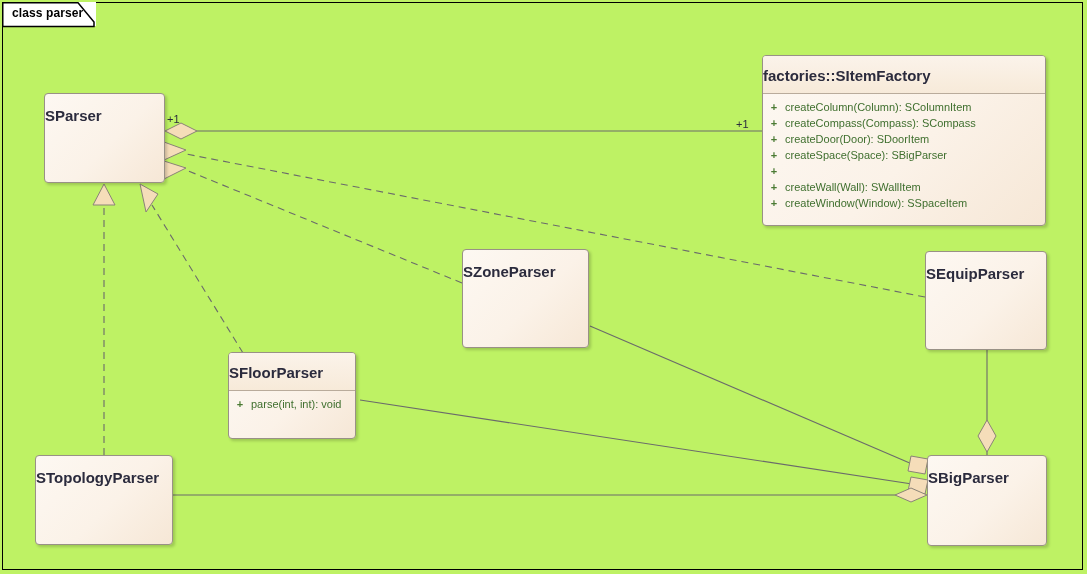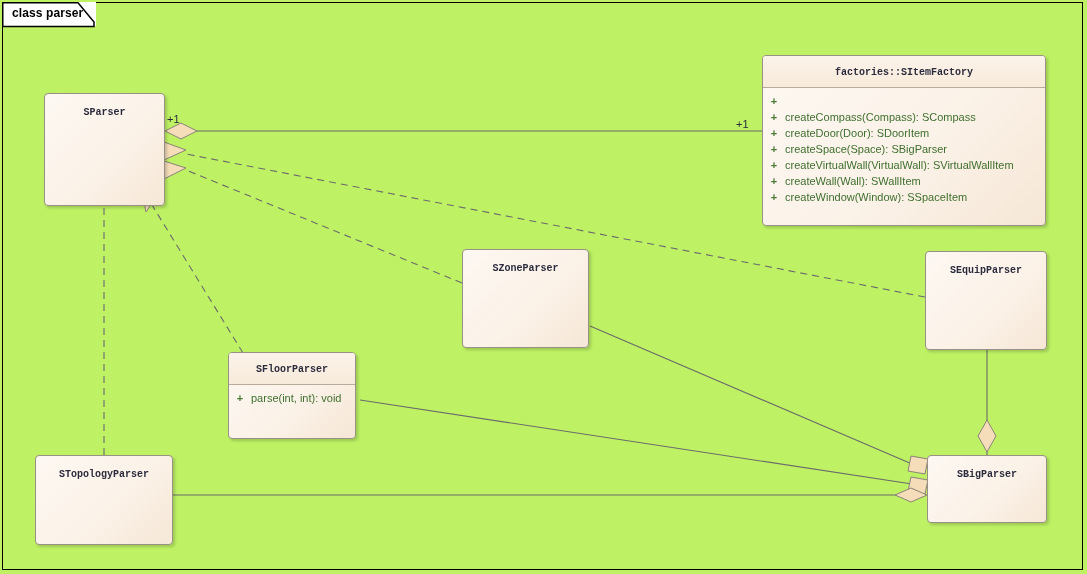--- a/index.html
+++ b/index.html
@@ -62,28 +62,26 @@
     position: absolute;
     box-sizing: border-box;
     border: 1px solid #999186;
     border-radius: 4px;
     background: linear-gradient(135deg, #fdf8f2 0%, #fbf2e8 55%, #f6e7d6 100%);
     box-shadow: 2px 2px 3px rgba(0,0,0,0.18);
     overflow: hidden;
   }
   .uml-class .cls-name {
     display: block;
-    text-align: center;
-    font-size: 10px;
+    font-size: 15px;
     font-weight: bold;
     color: #2b2b3d;
     padding-top: 13px;
     padding-bottom: 10px;
     white-space: nowrap;
-    font-family: Liberation Mono, monospace;
   }
   .uml-class.with-compartment .cls-name {
     padding-top: 11px;
     padding-bottom: 9px;
     border-bottom: 1px solid #b9ab9b;
     background: linear-gradient(180deg, #fbf3ea 0%, #f7ead9 100%);
   }
   .members {
     padding: 5px 0 4px 0;
   }
@@ -153,45 +151,45 @@
     <line x1="360" y1="400" x2="912" y2="484" stroke="#6b6b6b" stroke-width="1.1"></line>
     <polygon points="911,477 928,480 925,494 908,491" fill="#f5ddb9" stroke="#8a8377" stroke-width="1"></polygon>
 
     <line x1="173" y1="495" x2="912" y2="495" stroke="#6b6b6b" stroke-width="1.1"></line>
     <polygon points="911,488 927,495 911,502 895,495" fill="#f5ddb9" stroke="#8a8377" stroke-width="1"></polygon>
   </svg>
 
   <span class="edge-label" style="left:167px; top:113px;">+1</span>
   <span class="edge-label" style="left:736px; top:118px;">+1</span>
 
-  <div class="uml-class" style="left:44px; top:93px; width:121px; height:113px;">
+  <div class="uml-class" style="left:44px; top:93px; width:121px; height:90px;">
     <span class="cls-name">SParser</span>
   </div>
 
   <div class="uml-class with-compartment" style="left:762px; top:55px; width:284px; height:171px;">
     <span class="cls-name">factories::SItemFactory</span>
     <div class="members">
       <div class="member-row">
         <span class="member-vis">+</span>
+        <span class="member-sig">createColumn(Column): SColumnItem</span>
       </div>
       <div class="member-row">
         <span class="member-vis">+</span>
         <span class="member-sig">createCompass(Compass): SCompass</span>
       </div>
       <div class="member-row">
         <span class="member-vis">+</span>
         <span class="member-sig">createDoor(Door): SDoorItem</span>
       </div>
       <div class="member-row">
         <span class="member-vis">+</span>
         <span class="member-sig">createSpace(Space): SBigParser</span>
       </div>
       <div class="member-row">
         <span class="member-vis">+</span>
-        <span class="member-sig">createVirtualWall(VirtualWall): SVirtualWallItem</span>
       </div>
       <div class="member-row">
         <span class="member-vis">+</span>
         <span class="member-sig">createWall(Wall): SWallItem</span>
       </div>
       <div class="member-row">
         <span class="member-vis">+</span>
         <span class="member-sig">createWindow(Window): SSpaceItem</span>
       </div>
     </div>
@@ -212,17 +210,17 @@
         <span class="member-vis">+</span>
         <span class="member-sig">parse(int, int): void</span>
       </div>
     </div>
   </div>
 
   <div class="uml-class" style="left:35px; top:455px; width:138px; height:90px;">
     <span class="cls-name">STopologyParser</span>
   </div>
 
-  <div class="uml-class" style="left:927px; top:455px; width:120px; height:68px;">
+  <div class="uml-class" style="left:927px; top:455px; width:120px; height:91px;">
     <span class="cls-name">SBigParser</span>
   </div>
 
 </div>
 
 </body></html>

